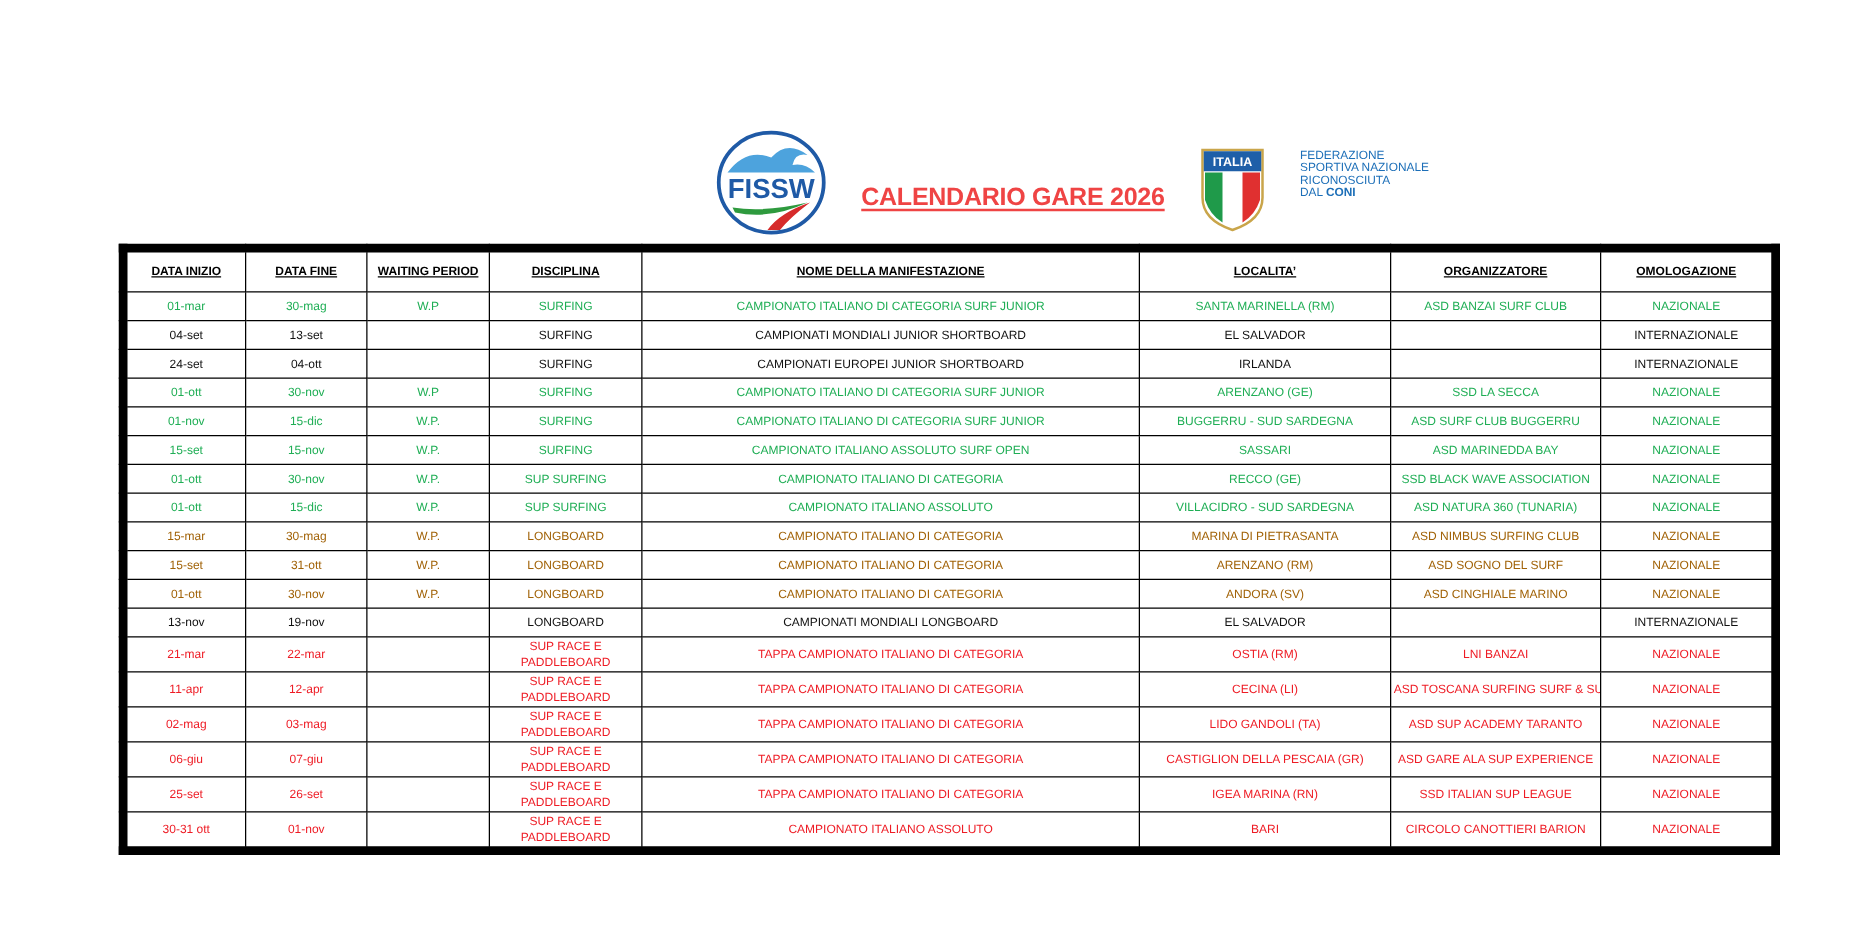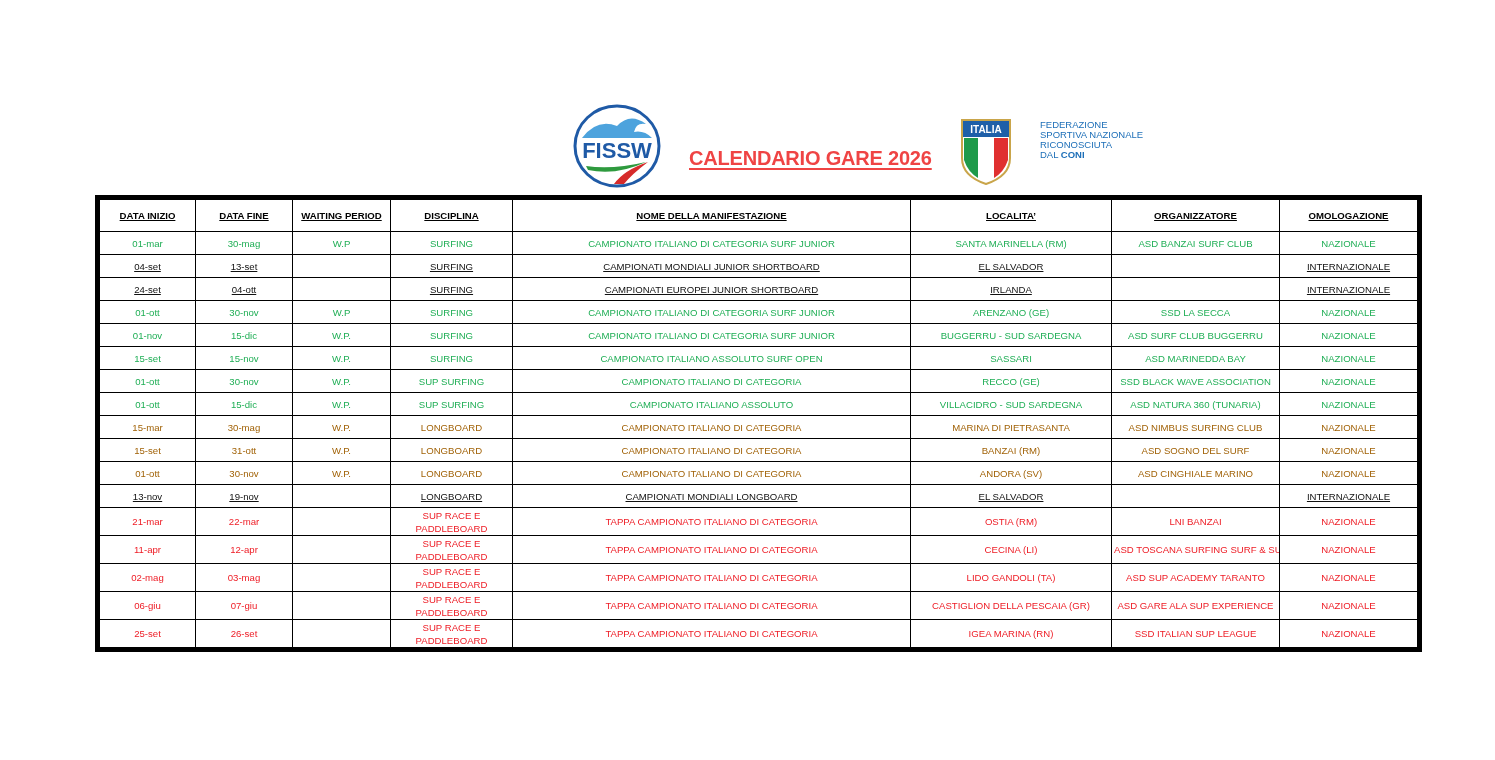--- a/index.html
+++ b/index.html
@@ -2,29 +2,29 @@
 <html><head>
   <meta charset="utf-8">
   <style>
     html, body { margin:0; padding:0; background:#ffffff; }
     body { width:1495px; height:760px; position:relative; overflow:hidden; font-family:"Liberation Sans", sans-serif; }
     .header-area { position:absolute; left:0; top:0; width:1495px; height:195px; }
     .logo-fissw { position:absolute; left:572px; top:104px; width:90px; height:84px; }
     .title { position:absolute; left:689px; top:147px; font-family:"Liberation Sans", sans-serif; font-weight:bold; font-size:20px; color:#ef4444; text-decoration:underline; text-underline-offset:3px; letter-spacing:-0.2px; }
     .coni-text { position:absolute; left:1020px; top:120px; font-size:9.5px; line-height:10px; color:#1d6fb8; font-weight:normal;margin-left:20px; }
     .coni-text b { font-weight:bold; }
-    table.cal { position:absolute; left:95px; top:195px; border-collapse:collapse; border:5px solid #000000; table-layout:fixed; width:1322px; }
+    table.cal { position:absolute; left:95px; top:195px; border-collapse:collapse; border:7px solid #000000; table-layout:fixed; width:1322px; }
     table.cal th, table.cal td { border:1px solid #000; text-align:center; vertical-align:middle; font-size:9.6px; padding:0 2px; overflow:hidden; white-space:nowrap; }
     table.cal th { height:31px; font-weight:bold; text-decoration:underline; font-size:9.6px; color:#000; }
     table.cal td { height:22px; }
     table.cal tr.tall td { height:27px; }
     td.wrap { white-space:normal !important; line-height:13px; }
     .c-green { color:#1fae55; }
     .c-blue { color:#a16207; }
-    .c-black { color:#111;text-decoration:underline; }
+    .c-black { color:#111; }
     .c-red { color:#ee1c25; }
   </style>
 </head>
 <body>
 
 <div class="header-area">
   <svg class="logo-fissw" viewBox="0 0 90 84">
     <ellipse cx="45" cy="42" rx="42" ry="40" fill="#fff" stroke="#1f5aa6" stroke-width="3"></ellipse>
     <path d="M10 34 Q25 14 45 22 Q58 8 74 20 Q64 18 62 28 Q72 26 80 34 Z" fill="#4da3dd"></path>
     <text x="45" y="54" text-anchor="middle" font-family="Liberation Sans, sans-serif" font-weight="bold" font-size="22" fill="#1f5aa6">FISSW</text>
@@ -162,21 +162,21 @@
         <td>MARINA DI PIETRASANTA</td>
         <td>ASD NIMBUS SURFING CLUB</td>
         <td>NAZIONALE</td>
       </tr>
       <tr class="c-blue">
         <td>15-set</td>
         <td>31-ott</td>
         <td>W.P.</td>
         <td>LONGBOARD</td>
         <td>CAMPIONATO ITALIANO DI CATEGORIA</td>
-        <td>BANZAI (RM)</td>
+        <td>ARENZANO (RM)</td>
         <td>ASD SOGNO DEL SURF</td>
         <td>NAZIONALE</td>
       </tr>
       <tr class="c-blue">
         <td>01-ott</td>
         <td>30-nov</td>
         <td>W.P.</td>
         <td>LONGBOARD</td>
         <td>CAMPIONATO ITALIANO DI CATEGORIA</td>
         <td>ANDORA (SV)</td>
@@ -236,14 +236,24 @@
       <tr class="c-red tall">
         <td>25-set</td>
         <td>26-set</td>
         <td></td>
         <td class="wrap">SUP RACE E PADDLEBOARD</td>
         <td>TAPPA CAMPIONATO ITALIANO DI CATEGORIA</td>
         <td>IGEA MARINA (RN)</td>
         <td>SSD ITALIAN SUP LEAGUE</td>
         <td>NAZIONALE</td>
       </tr>
+      <tr class="c-red tall">
+        <td>30-31 ott</td>
+        <td>01-nov</td>
+        <td></td>
+        <td class="wrap">SUP RACE E PADDLEBOARD</td>
+        <td>CAMPIONATO ITALIANO ASSOLUTO</td>
+        <td>BARI</td>
+        <td>CIRCOLO CANOTTIERI BARION</td>
+        <td>NAZIONALE</td>
+      </tr>
     </tbody>
 </table>
 
 </body></html>

